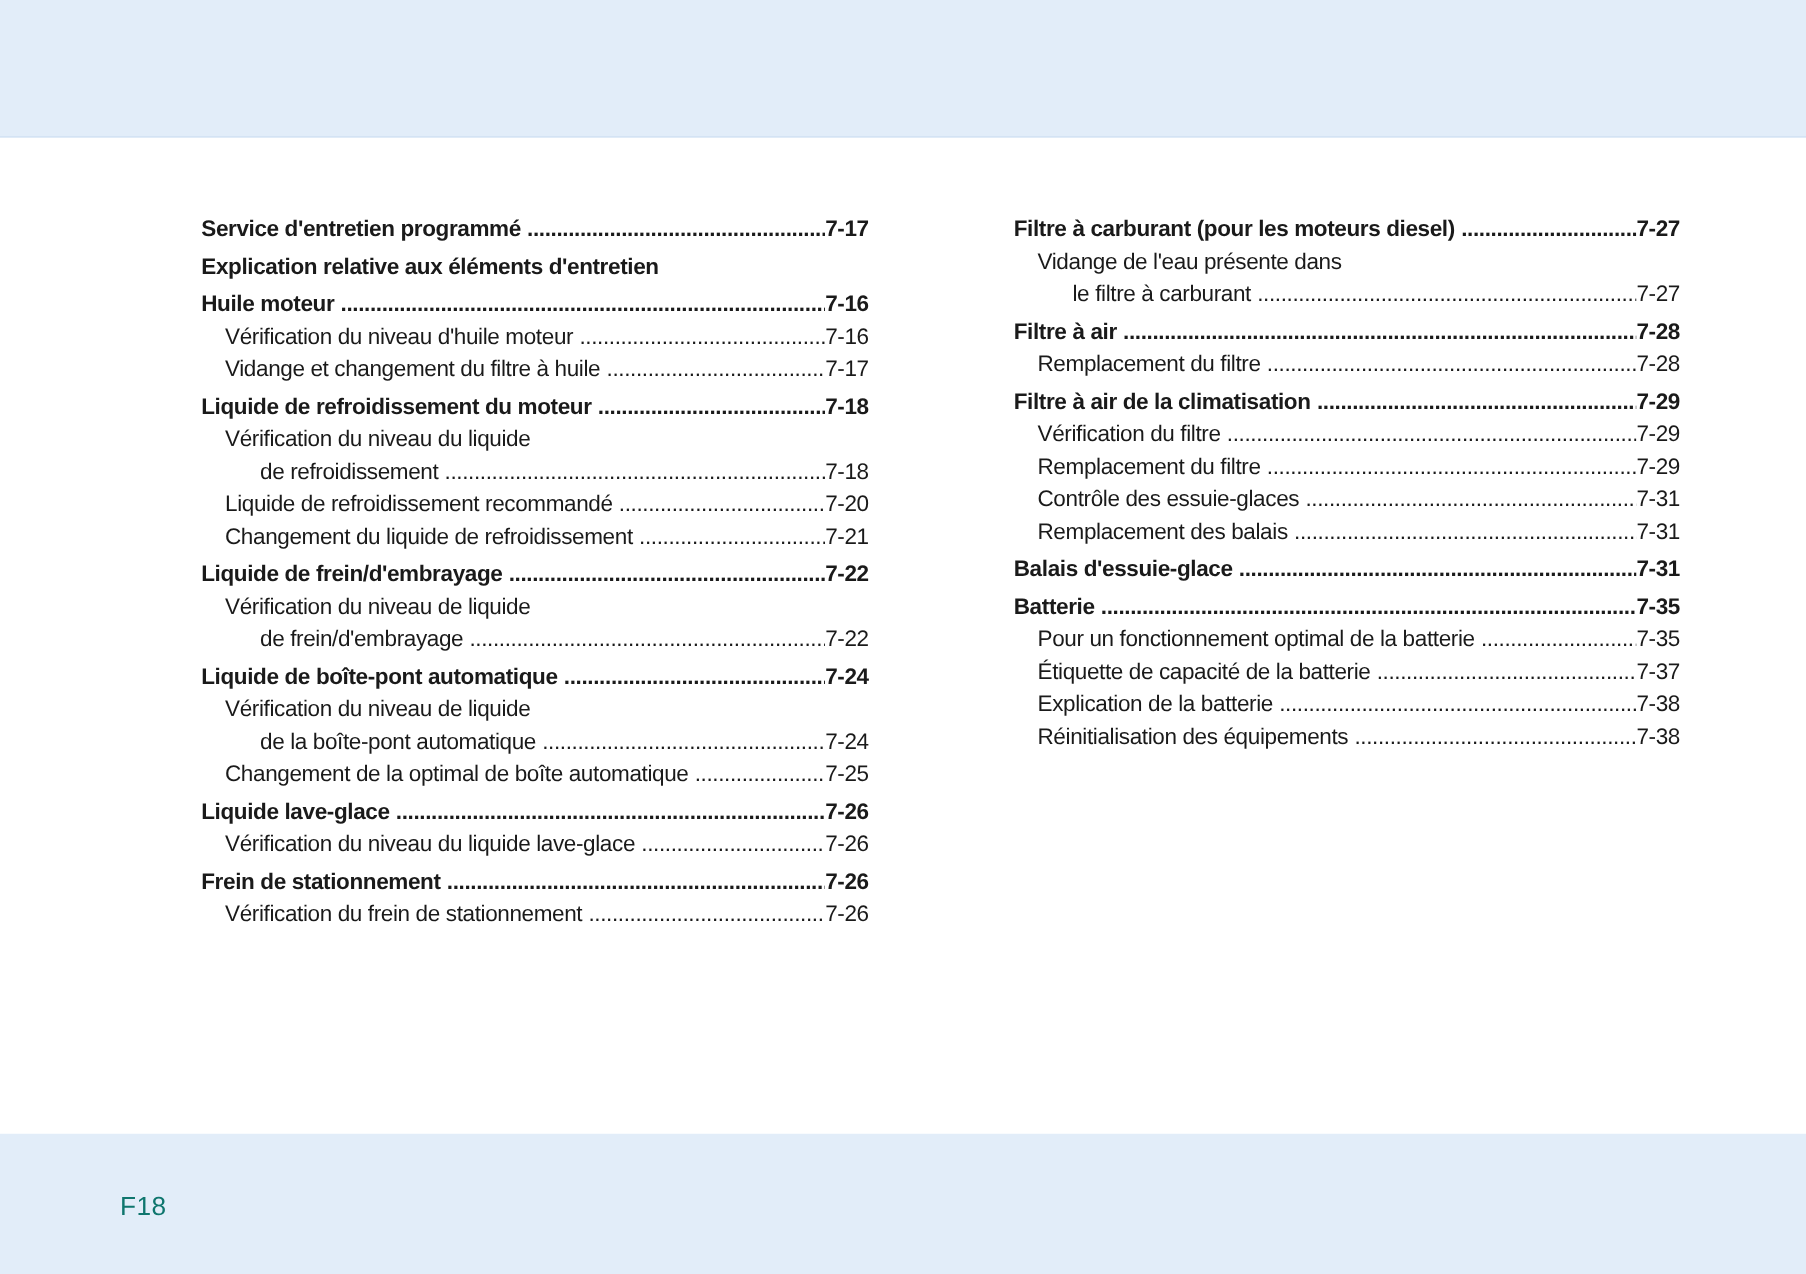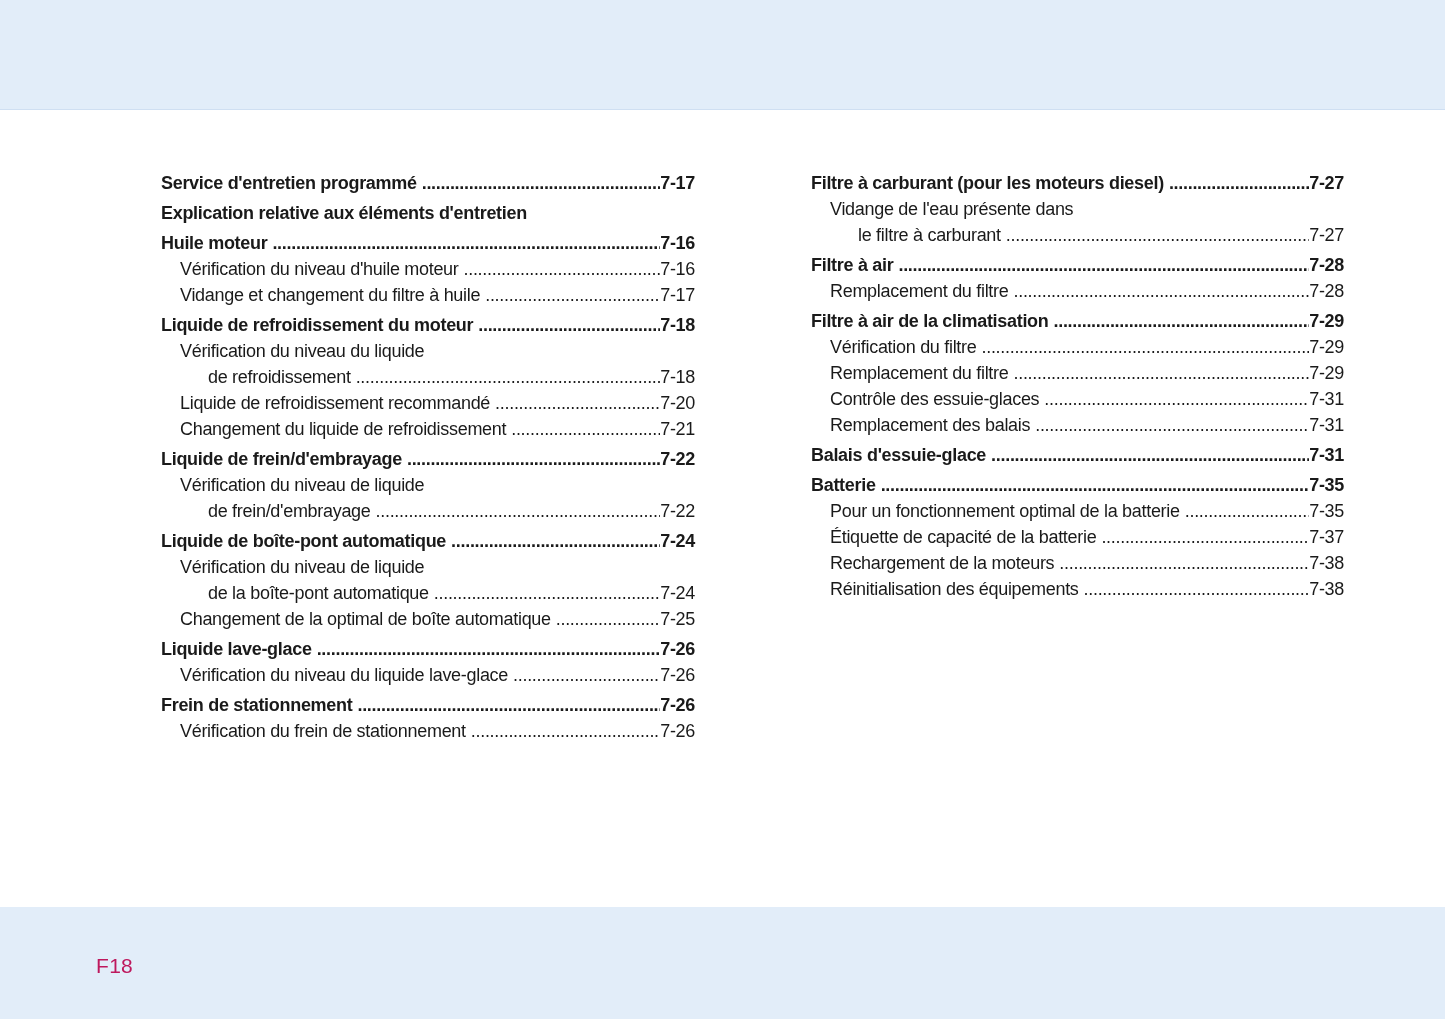--- a/index.html
+++ b/index.html
@@ -31,21 +31,21 @@
   .band.bottom {
     top: 907px;
     height: 112px;
   }
 
   .footer-label {
     position: absolute;
     left: 96px;
     top: 954px;
     font-size: 21px;
-    color: #be185d;
+    color: #0f766e;
     letter-spacing: 0.3px;
   }
 
   
   .toc-col {
     position: absolute;
     top: 166px;
   }
   .toc-col.left  { left: 145px; width: 550px; }
   .toc-col.right { left: 795px; width: 549px; }
@@ -254,21 +254,21 @@
       <span class="label">Pour un fonctionnement optimal de la batterie</span>
       <span class="dots"></span>
       <span class="page">7-35</span>
     </div>
     <div class="toc-row sub">
       <span class="label">Étiquette de capacité de la batterie</span>
       <span class="dots"></span>
       <span class="page">7-37</span>
     </div>
     <div class="toc-row sub">
-      <span class="label">Rechargement de la moteurs</span>
+      <span class="label">Explication de la batterie</span>
       <span class="dots"></span>
       <span class="page">7-38</span>
     </div>
     <div class="toc-row sub">
       <span class="label">Réinitialisation des équipements</span>
       <span class="dots"></span>
       <span class="page">7-38</span>
     </div>
   </div>
 

